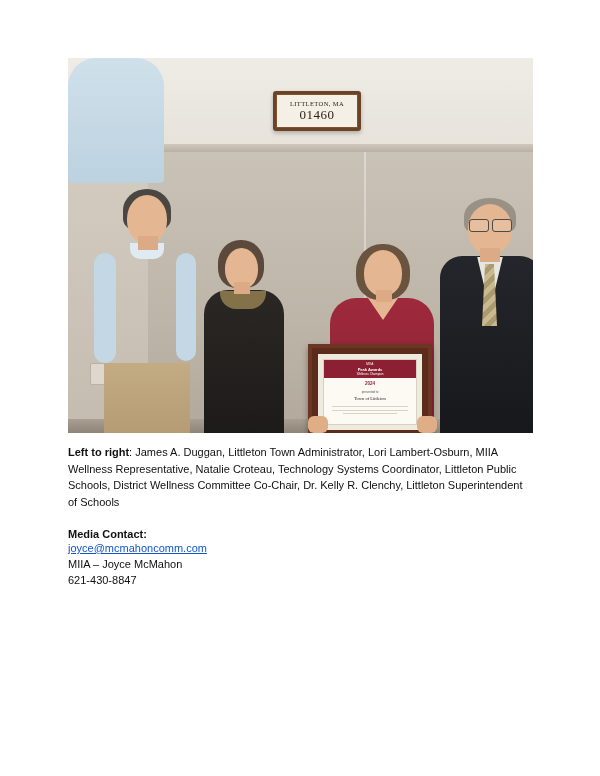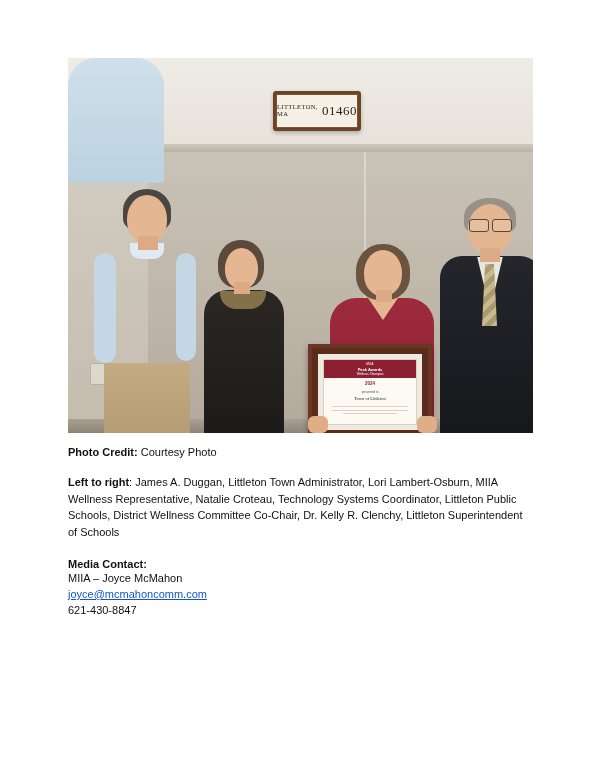--- a/index.html
+++ b/index.html
@@ -88,20 +88,21 @@
     box-shadow: 0 2px 4px rgba(0,0,0,0.25);
     padding: 3px;
     box-sizing: border-box;
   }
   .sign-inner {
     width: 100%; height: 100%;
     background: #f4f0e6;
     border: 1px solid #7d5330;
     box-sizing: border-box;
     display: flex;
+    flex-direction: column;
     align-items: center;
     justify-content: center;
     line-height: 1.05;
   }
   .sign-line1 {
     font-size: 6.5px;
     letter-spacing: 0.4px;
     color: #2c2116;
     font-family: "Liberation Serif", serif;
   }
@@ -363,31 +364,27 @@
         </div>
       </div>
       <div class="hand-l"></div>
       <div class="hand-r"></div>
 
     </div>
   </div>
 
   <div class="caption-block">
 
-    <div class="line photo-credit">
-      <span class="bold">Photo Credit:</span>
-      <span>Courtesy Photo</span>
-    </div>
 
     <div class="para">
       <span class="bold">Left to right</span><span>:</span><span> James A. Duggan, Littleton Town Administrator, Lori Lambert-Osburn, MIIA Wellness Representative, Natalie Croteau, Technology Systems Coordinator, Littleton Public Schools, District Wellness Committee Co-Chair, Dr. Kelly R. Clenchy, Littleton Superintendent of Schools</span>
     </div>
 
     <div class="media-contact">Media Contact:</div>
 
     <div class="contact-lines">
+      <div><a class="contact-email" href="#">joyce@mcmahoncomm.com</a></div>
       <div>MIIA – Joyce McMahon</div>
-      <div><a class="contact-email" href="#">joyce@mcmahoncomm.com</a></div>
       <div>621-430-8847</div>
     </div>
 
   </div>
 </div>
 
 </body></html>

